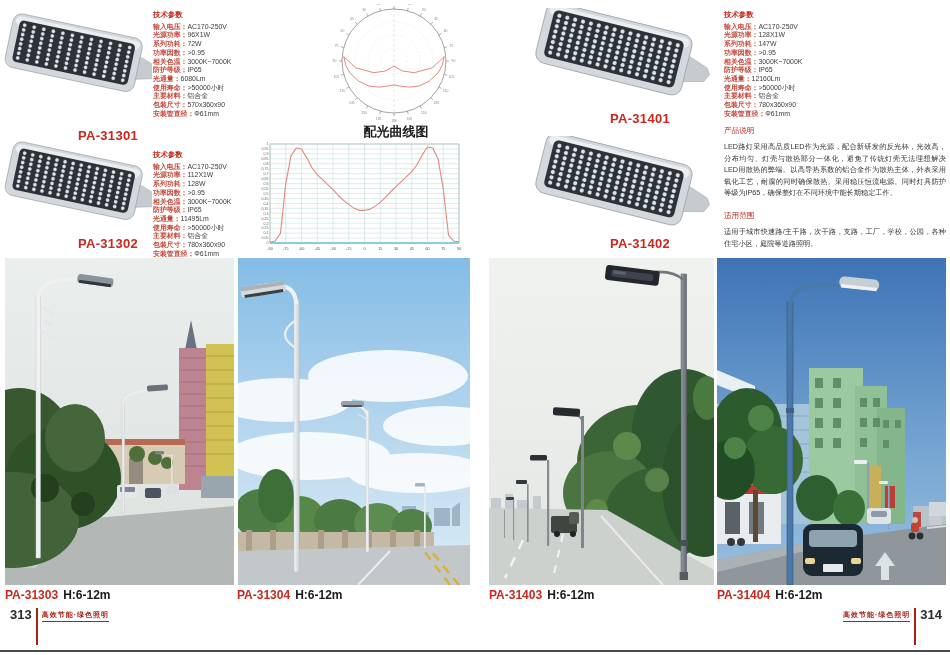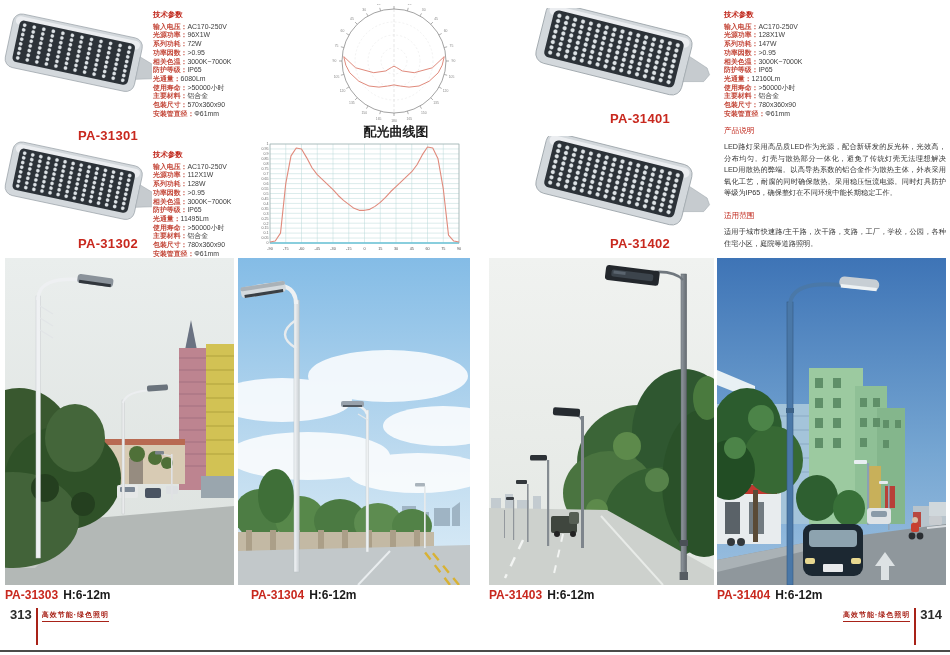--- a/index.html
+++ b/index.html
@@ -1071,21 +1071,21 @@
       <g transform="rotate(6 142 28)">
         <rect x="122" y="20" width="40" height="11" rx="5" fill="#c7ced4"></rect>
         <rect x="124" y="28" width="36" height="3.4" fill="#eef2f4"></rect>
       </g>
     </g>
   </svg>
 
   <div class="abs pcap" style="left:5px;top:588px">
     <span class="pc-code">PA-31303</span><span class="pc-h">H:6-12m</span>
   </div>
-  <div class="abs pcap" style="left:251px;top:588px">
+  <div class="abs pcap" style="left:237px;top:588px">
     <span class="pc-code">PA-31304</span><span class="pc-h">H:6-12m</span>
   </div>
   <div class="abs pcap" style="left:489px;top:588px">
     <span class="pc-code">PA-31403</span><span class="pc-h">H:6-12m</span>
   </div>
   <div class="abs pcap" style="left:717px;top:588px">
     <span class="pc-code">PA-31404</span><span class="pc-h">H:6-12m</span>
   </div>
 
   <div class="foot" style="left:10px">

